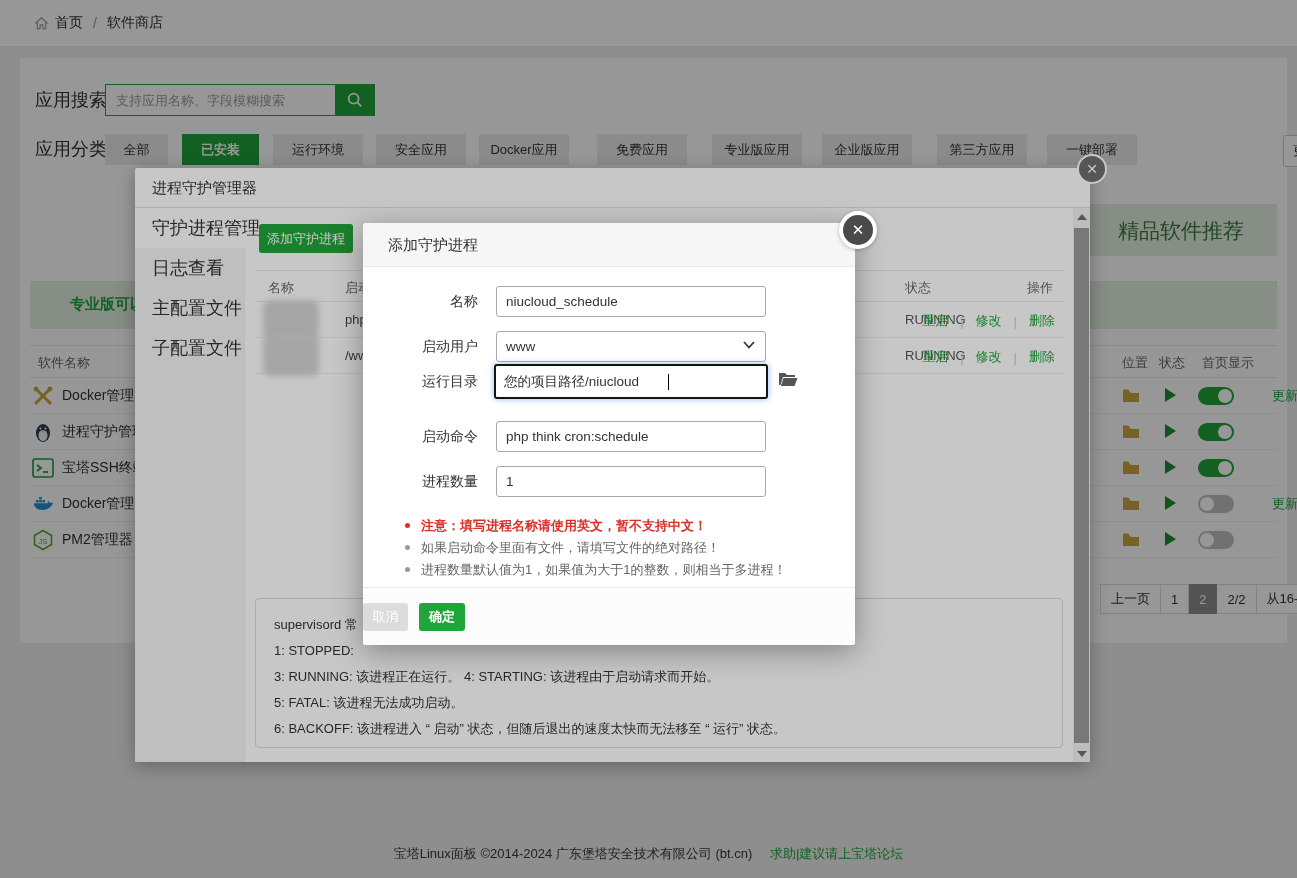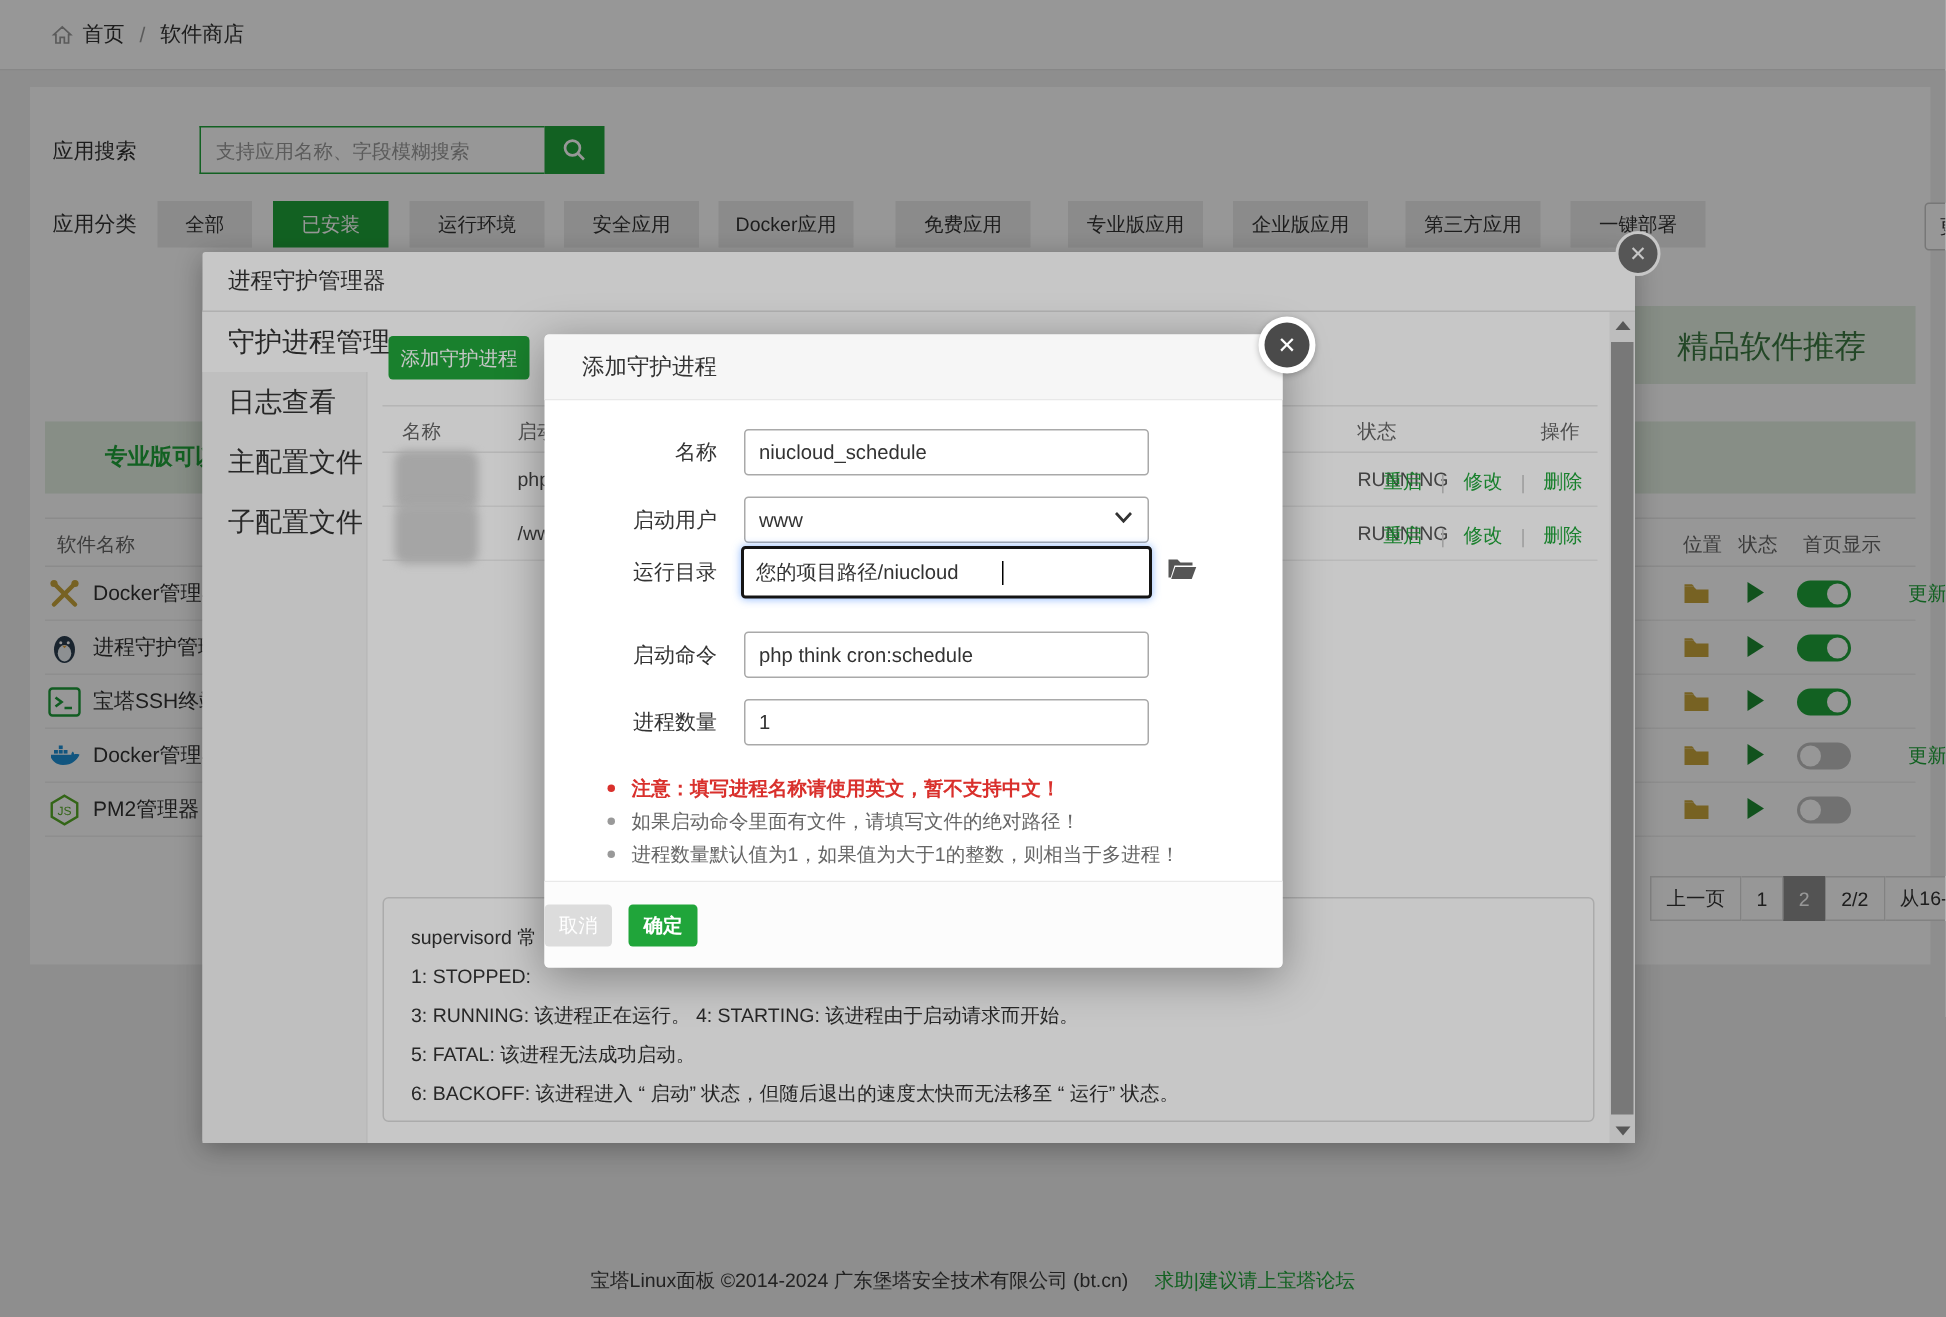--- a/index.html
+++ b/index.html
@@ -8,34 +8,34 @@
             font-family:"Liberation Sans","DejaVu Sans",sans-serif; }
 
   
   .topbar { position:absolute; left:0; top:0; width:1297px; height:47px; background:#fff;
             border-bottom:1px solid #e4e4e4; display:flex; align-items:center; padding-left:34px;
             font-size:14px; color:#333; gap:6px; }
   .topbar .sep { color:#999; margin:0 4px; }
   .crumb-link { cursor:pointer; }
   .card { position:absolute; left:20px; top:58px; width:1267px; height:585px; background:#fff; }
 
-  .field-label { position:absolute; font-size:14px; color:#333; height:30px; line-height:30px; }
+  .field-label { position:absolute; font-size:18px; color:#333; height:30px; line-height:30px; }
   .lbl-search { left:35px; top:85px; }
   .lbl-cat    { left:35px; top:134px; }
 
-  .search-group { position:absolute; left:105px; top:84px; display:flex;margin-left:28px; }
+  .search-group { position:absolute; left:105px; top:84px; display:flex; }
   .search-input { width:230px; height:32px; border:1px solid #20a53a; border-right:none; padding:0 10px;
                   font-size:13px; color:#333; outline:none; font-family:inherit; }
   .search-input::placeholder { color:#9a9a9a; }
   .search-btn { width:40px; height:32px; background:#20a53a; border:none; display:flex;
                 align-items:center; justify-content:center; cursor:pointer; }
 
   .cat-tab { position:absolute; top:134px; height:31px; background:#ececec; color:#333; font-size:13px;
              display:flex; align-items:center; justify-content:center; cursor:pointer; border:none; }
-  .cat-tab.active { background:#20a53a; color:#fff; }
+  .cat-tab.active { background:#20a53a; color:#fff;font-weight:bold; }
   .refresh-partial { position:absolute; left:1283px; top:135px; width:44px; height:32px; background:#fff;
              border:1px solid #c9c9c9; border-radius:3px; font-size:13px; color:#333; line-height:30px;
              padding-left:9px; }
 
   .banner1 { position:absolute; left:600px; top:204px; width:677px; height:52px; background:#e4f0e2; }
   .banner1-text { position:absolute; left:1118px; top:217px; font-size:21px; color:#3c7a42; }
   .banner2 { position:absolute; left:30px; top:281px; width:1247px; height:48px; background:#e4f0e2; }
   .banner2-text { position:absolute; left:40px; top:14px; font-size:15px; font-weight:bold; color:#20a53a; }
 
   .sw-table { position:absolute; left:30px; top:345px; width:1247px; }

